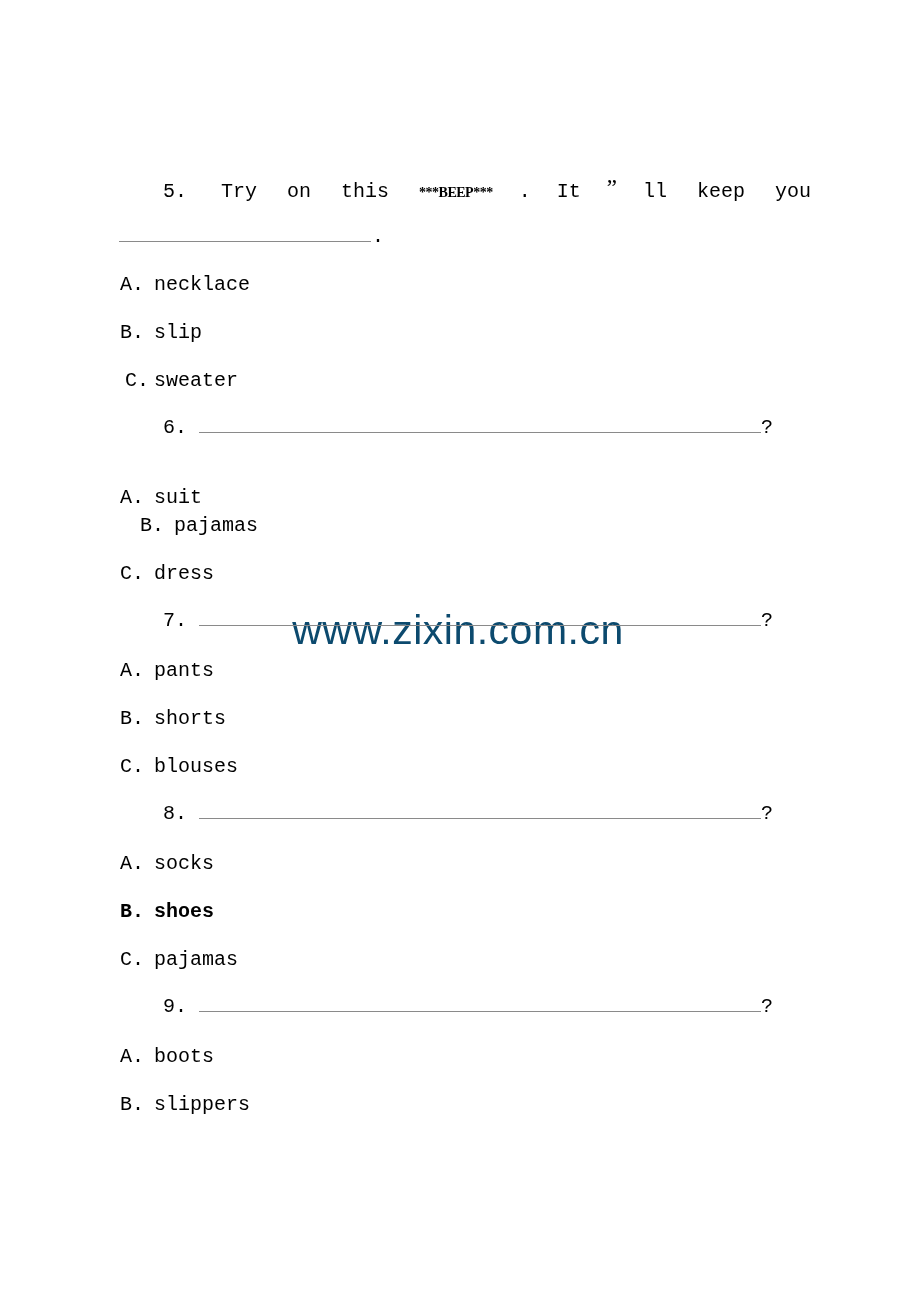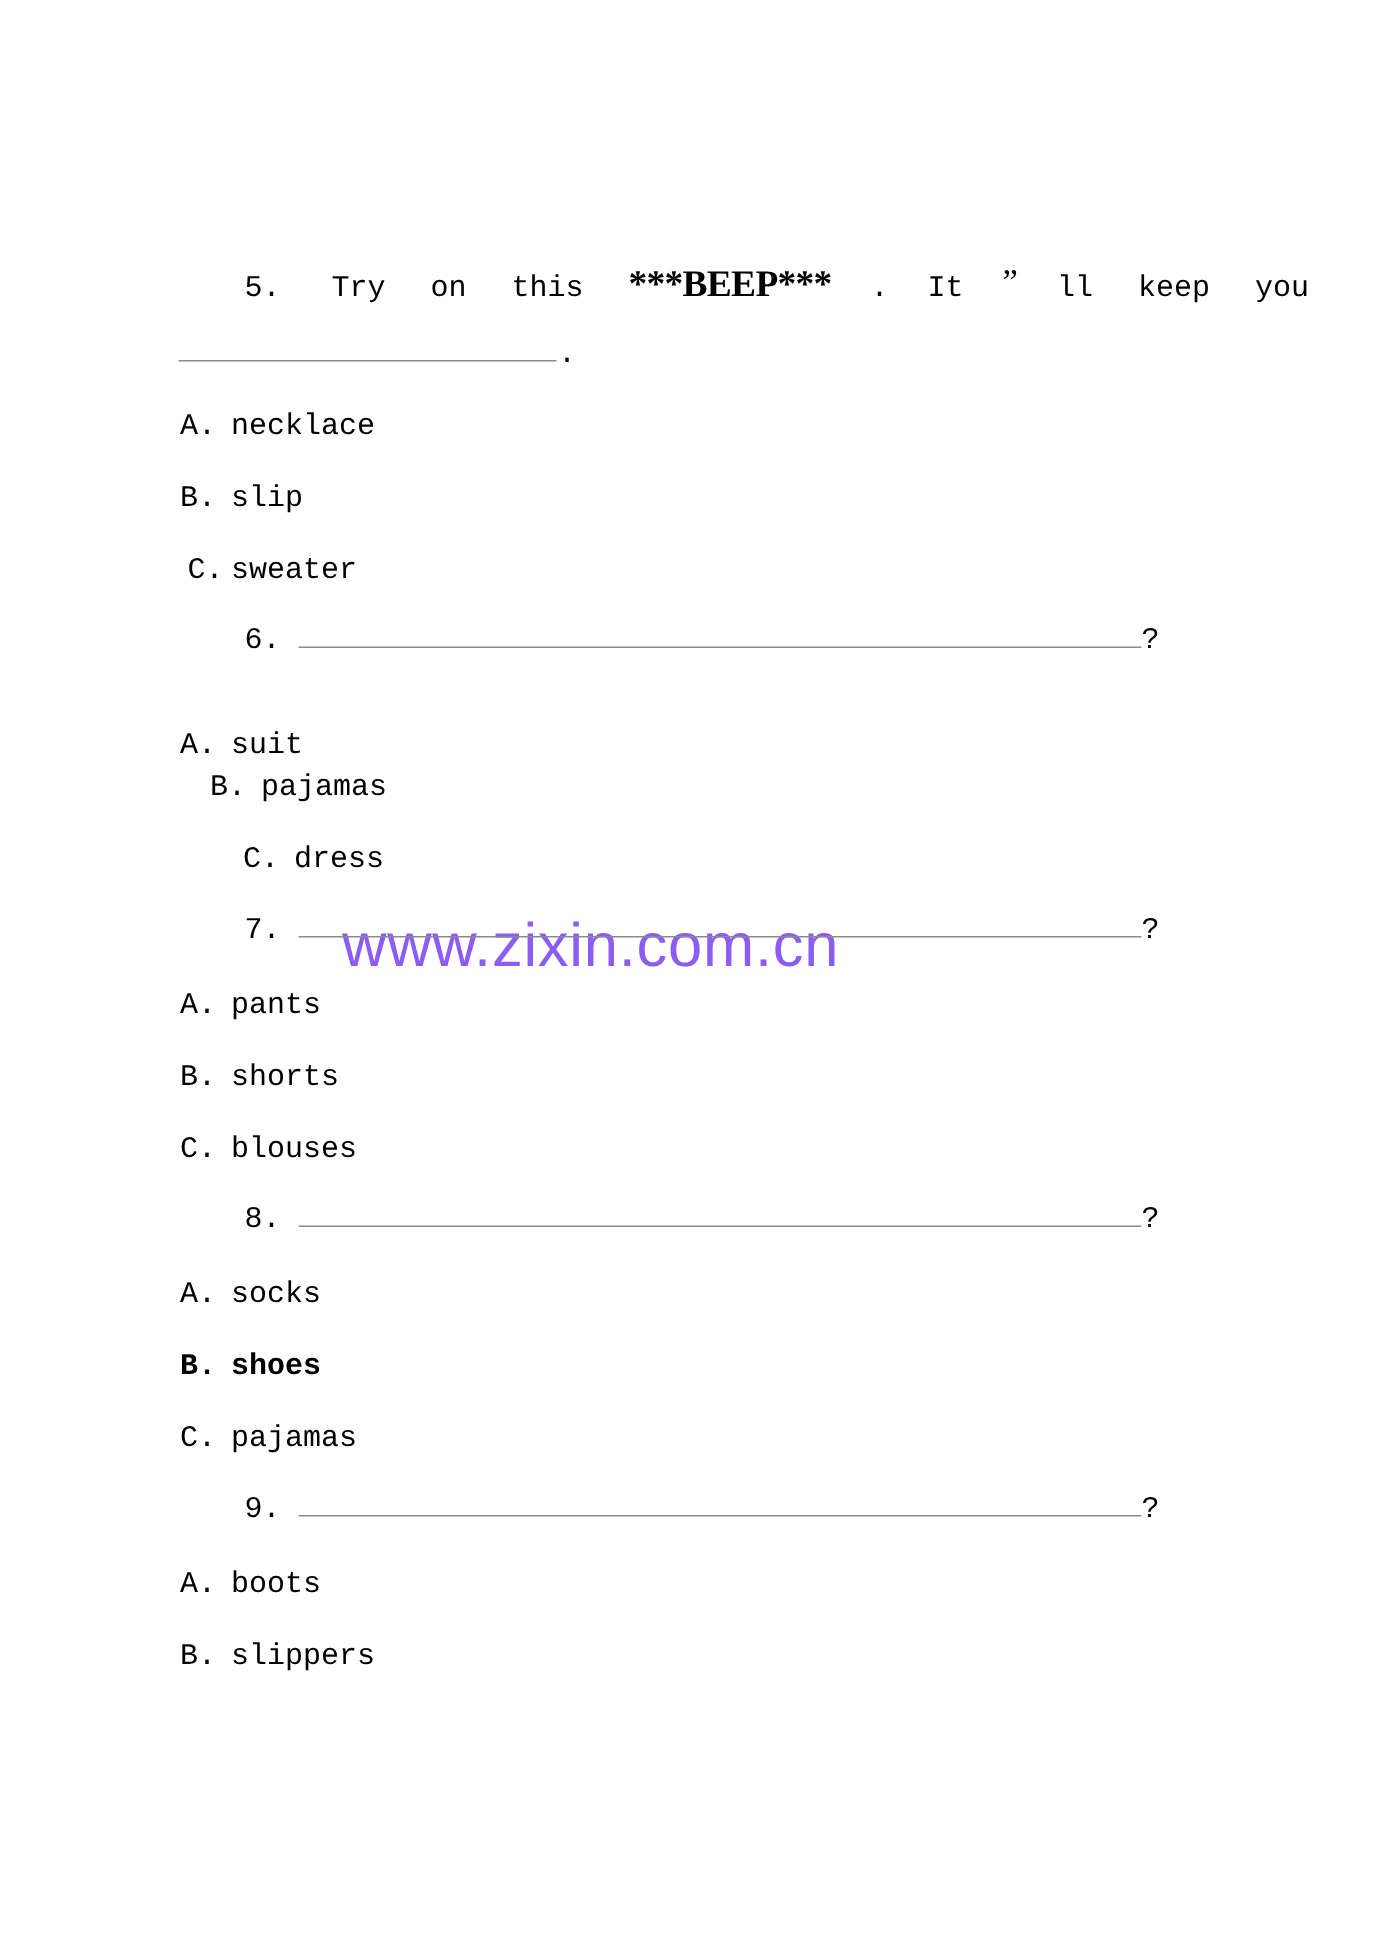--- a/index.html
+++ b/index.html
@@ -22,25 +22,26 @@
     overflow: hidden;
     box-sizing: border-box;
   }
 
   
   .watermark {
     position: absolute;
     left: 228px;
     top: 604px;
     width: 460px;
+    text-align: center;
     font-family: "Liberation Sans", "DejaVu Sans", sans-serif;
     font-size: 41px;
     line-height: 52px;
     letter-spacing: 0.5px;
-    color: #8b5cf6;
+    color: #0c4a6e;
     white-space: nowrap;
     user-select: none;
     pointer-events: none;
     z-index: 0;
   }
 
   
   .content {
     position: relative;
     z-index: 2;
@@ -61,21 +62,21 @@
     display: inline-block;
   }
 
   .q5-num   { margin-right: 34px; }
   .gap-w    { margin-right: 30px; }
   .gap-m    { margin-right: 26px; }
 
   .beep {
     font-family: "Liberation Serif", "DejaVu Serif", serif;
     font-weight: bold;
-    font-size: 25px;
+    font-size: 14px;
     letter-spacing: -0.5px;
   }
 
   .dquote {
     font-family: "Liberation Serif", "DejaVu Serif", serif;
     font-size: 23px;
     vertical-align: 2px;
   }
 
   
@@ -174,21 +175,21 @@
     <div class="q-row" style="top:413px;">
       <span class="qnum">6.</span><span class="blank-long"></span><span class="qmark">?</span>
     </div>
 
     <div class="opt" style="top:483px;">
       <span class="letter">A.</span><span class="word">suit</span>
     </div>
     <div class="opt" style="top:511px;margin-left:20px;">
       <span class="letter">B.</span><span class="word">pajamas</span>
     </div>
-    <div class="opt" style="top:559px;margin-left:42px;">
+    <div class="opt" style="top:559px;">
       <span class="letter">C.</span><span class="word">dress</span>
     </div>
 
     <div class="q-row" style="top:606px;">
       <span class="qnum">7.</span><span class="blank-long"></span><span class="qmark">?</span>
     </div>
 
     <div class="opt" style="top:656px;">
       <span class="letter">A.</span><span class="word">pants</span>
     </div>

